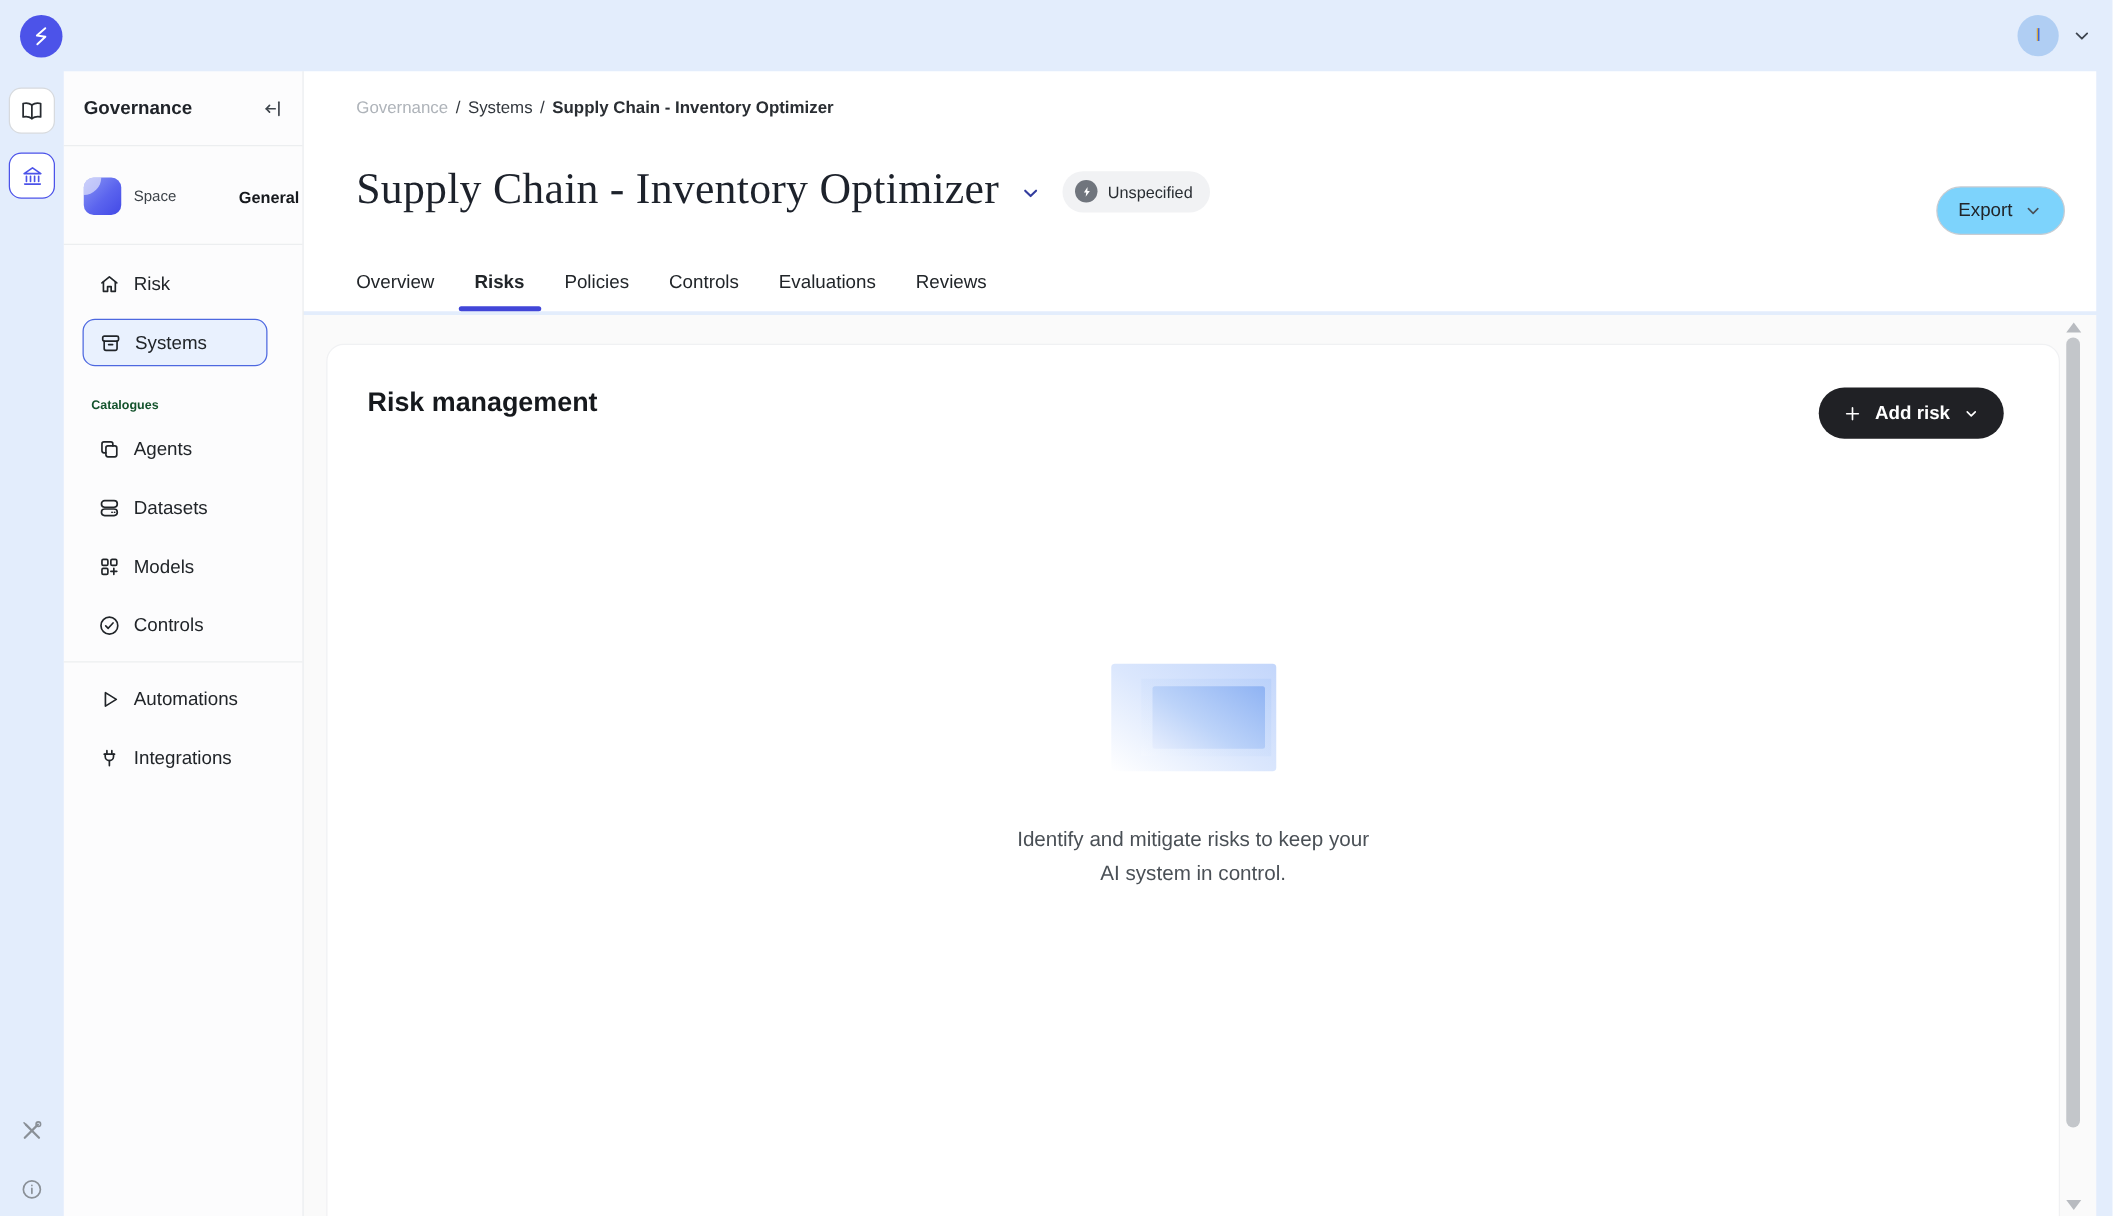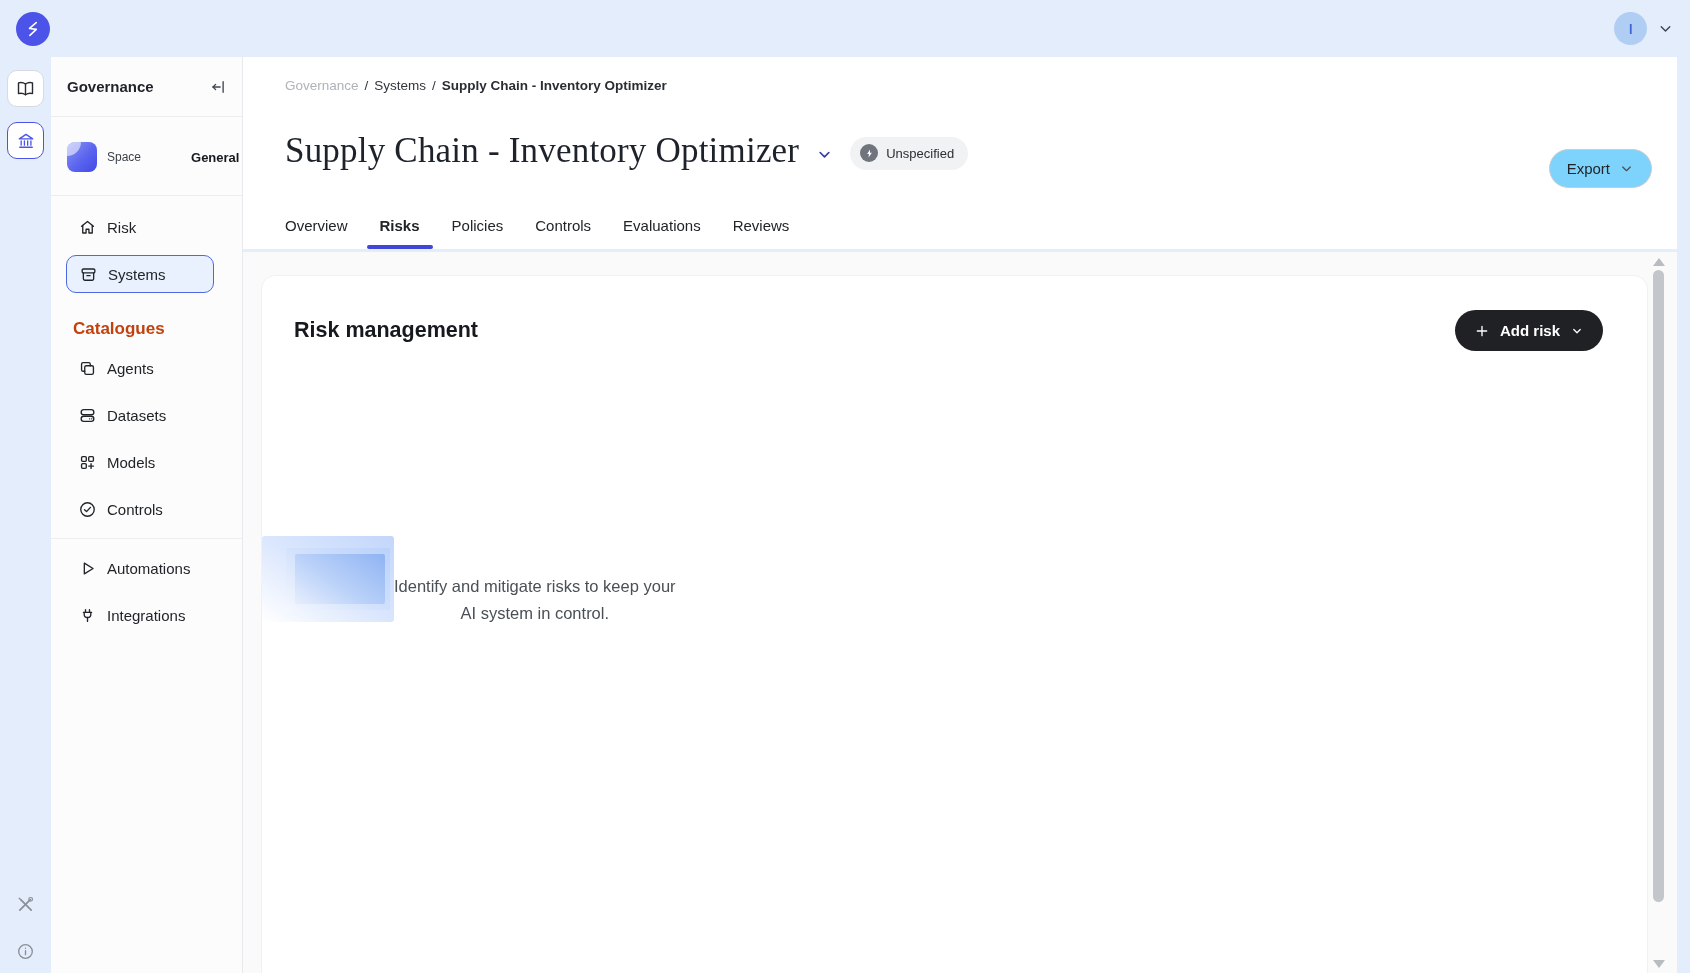--- a/index.html
+++ b/index.html
@@ -54,21 +54,21 @@
   .space-label { font-size:12px; color:#3c4248; }
   .space-name  { font-size:13px; font-weight:700; color:#16191d;margin-left:32px; }
   .sb-divider { border-bottom:1px solid #eceef0; margin:16px 0 0 0; }
   .sb-divider.mid { margin:10px 0; }
   .nav { padding:12px 0 0 15px; }
   .nav-item { width:148px; height:38px; margin-bottom:9px; border-radius:10px;
               display:flex; align-items:center; gap:10px; padding:0 11px;
               font-size:15px; color:#212529; cursor:pointer; }
   .nav-item.active { background:#e9f1fe; border:1px solid #4d68e0; }
   .nav-item .ic { display:flex; width:20px; justify-content:center; }
-  .sb-section { margin:26px 0 10px 22px; font-size:17px; font-weight:700; color:#c2410c; }
+  .sb-section { margin:26px 0 10px 22px; font-size:10px; font-weight:700; color:#14532d; }
   .nav.tight { padding-top:0; }
 
   
   .main-header { position:absolute; left:243px; top:57px; width:1434px; height:192px; background:#ffffff; }
   .breadcrumb { position:absolute; top:21px; left:42px; font-size:13.5px; font-weight:700;
                 display:flex; gap:6px; align-items:center; }
   .bc-muted { color:#aeb3b9; font-weight:400; }
   .bc-mid   { color:#32373d; font-weight:400; }
   .bc-sep   { color:#32373d; font-weight:400; }
   .bc-cur   { color:#2a2e33; }
@@ -87,27 +87,27 @@
   .tabs { position:absolute; left:42px; bottom:0; display:flex; gap:32px; }
   .tab { position:relative; padding-bottom:15px; font-size:15px; color:#212529; cursor:pointer; }
   .tab.active { font-weight:700; }
   .tab.active::after { content:""; position:absolute; left:-13px; right:-13px; bottom:0;
                        height:4px; border-radius:3px; background:#4146d8; }
 
   
   .content { position:absolute; left:243px; top:252px; width:1434px; bottom:0; background:#fafafa; }
   .card { position:absolute; left:18px; top:23px; width:1387px; bottom:-16px;
           background:#ffffff; border:1px solid #f0f1f3; border-radius:14px; }
-  .card-head { display:flex; align-items:center; justify-content:space-between;
+  .card-head { display:flex; justify-content:space-between;
                padding:34px 44px 0 32px; }
   .card-title { font-size:21.5px; font-weight:700; color:#16191d; }
   .add-risk { height:41px; padding:0 19px; border-radius:21px; background:#202125; border:none;
               display:flex; align-items:center; gap:10px; color:#ffffff; font-size:15px;
               font-weight:600; font-family:"Liberation Sans",sans-serif; cursor:pointer; }
-  .empty { margin-top:180px; display:flex; flex-direction:row; align-items:center; }
+  .empty { margin-top:180px; display:flex; flex-direction:column; align-items:center; }
   .illu { position:relative; width:132px; height:86px; border-radius:3px;
           background:linear-gradient(215deg,#c3d6fb 0%,#dbe7fd 52%,#ffffff 100%); }
   .illu-mid { position:absolute; left:24px; top:12px; width:104px; height:62px;
               background:linear-gradient(215deg,rgba(164,196,248,.35),rgba(255,255,255,.15)); }
   .illu-inner { position:absolute; left:33px; top:18px; width:90px; height:50px; border-radius:2px;
                 background:linear-gradient(215deg,#8fb3f3 0%,#bcd3f9 58%,#e7eefd 100%); }
   .empty-text { margin-top:42px; text-align:center; font-size:16.5px; line-height:27px; color:#4a5056; }
 
   
   .scroll-up { position:absolute; right:12px; top:6px; width:0; height:0;

